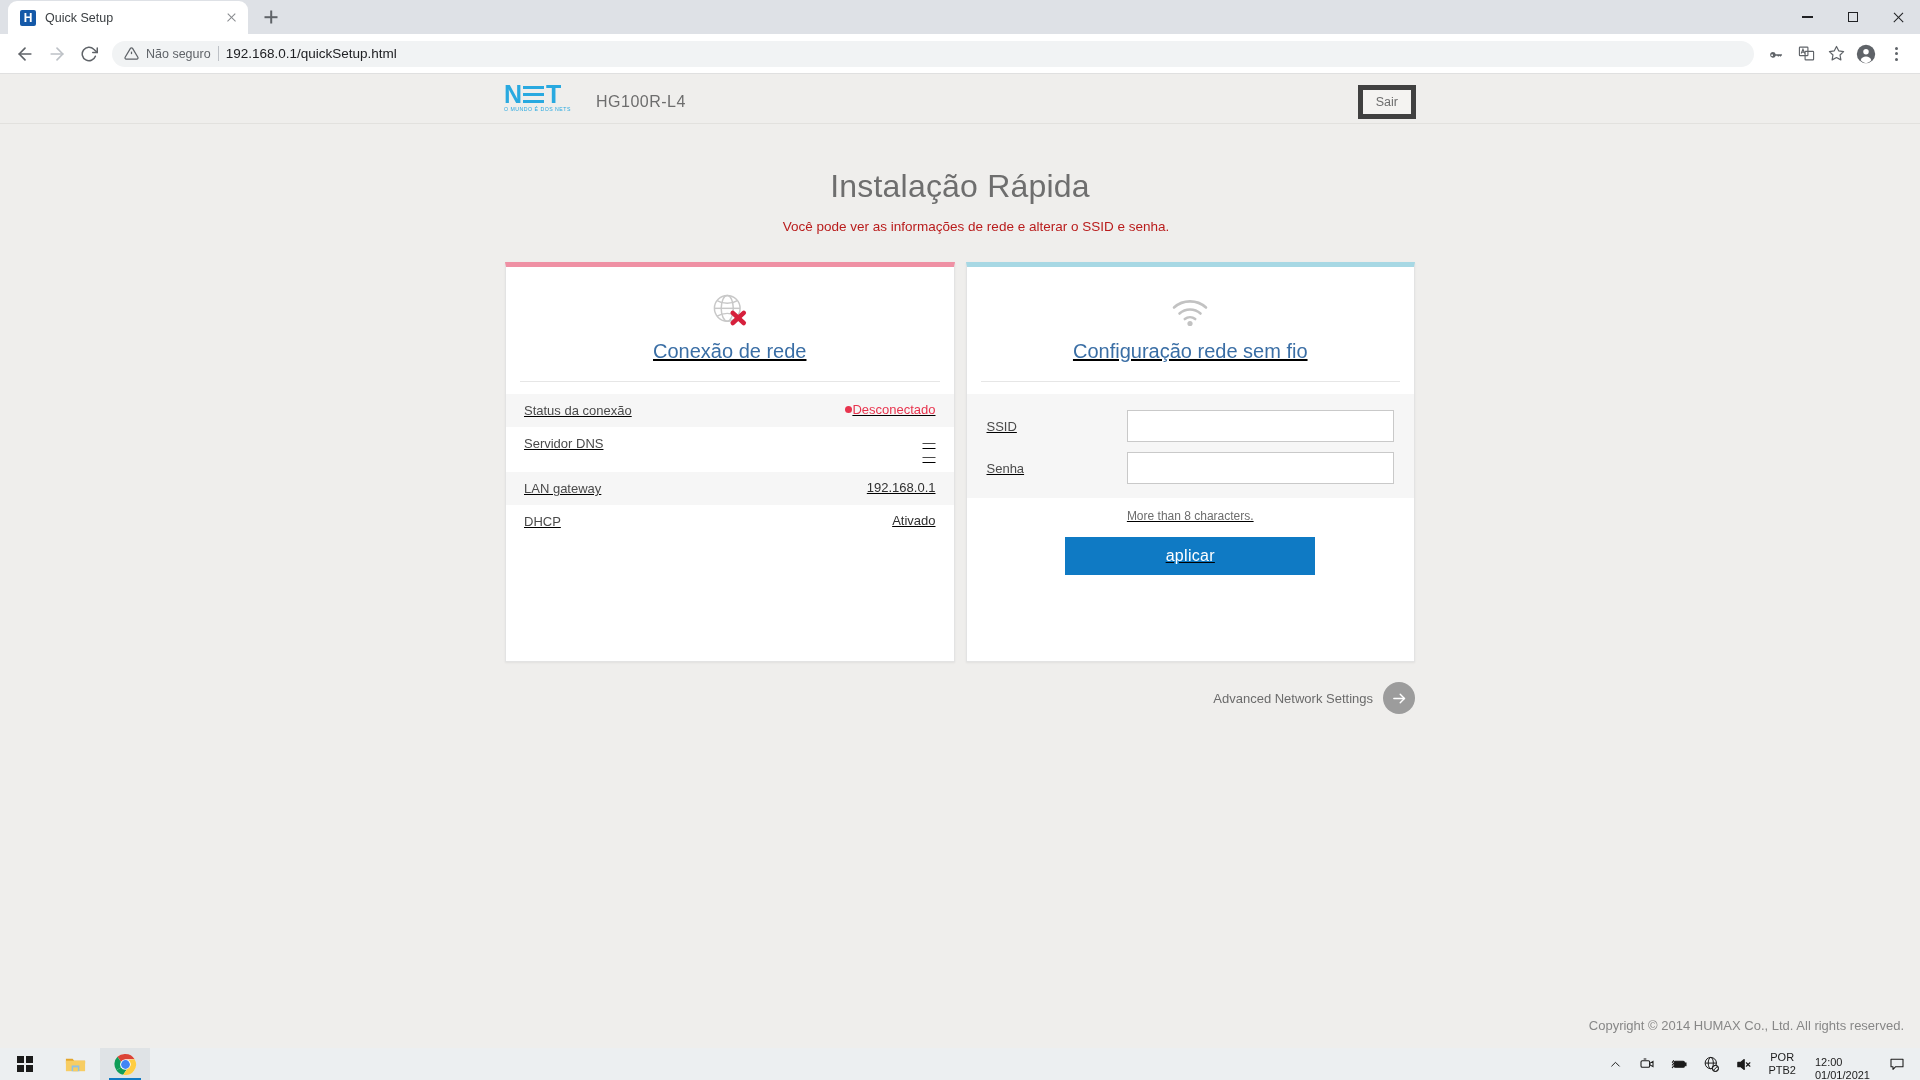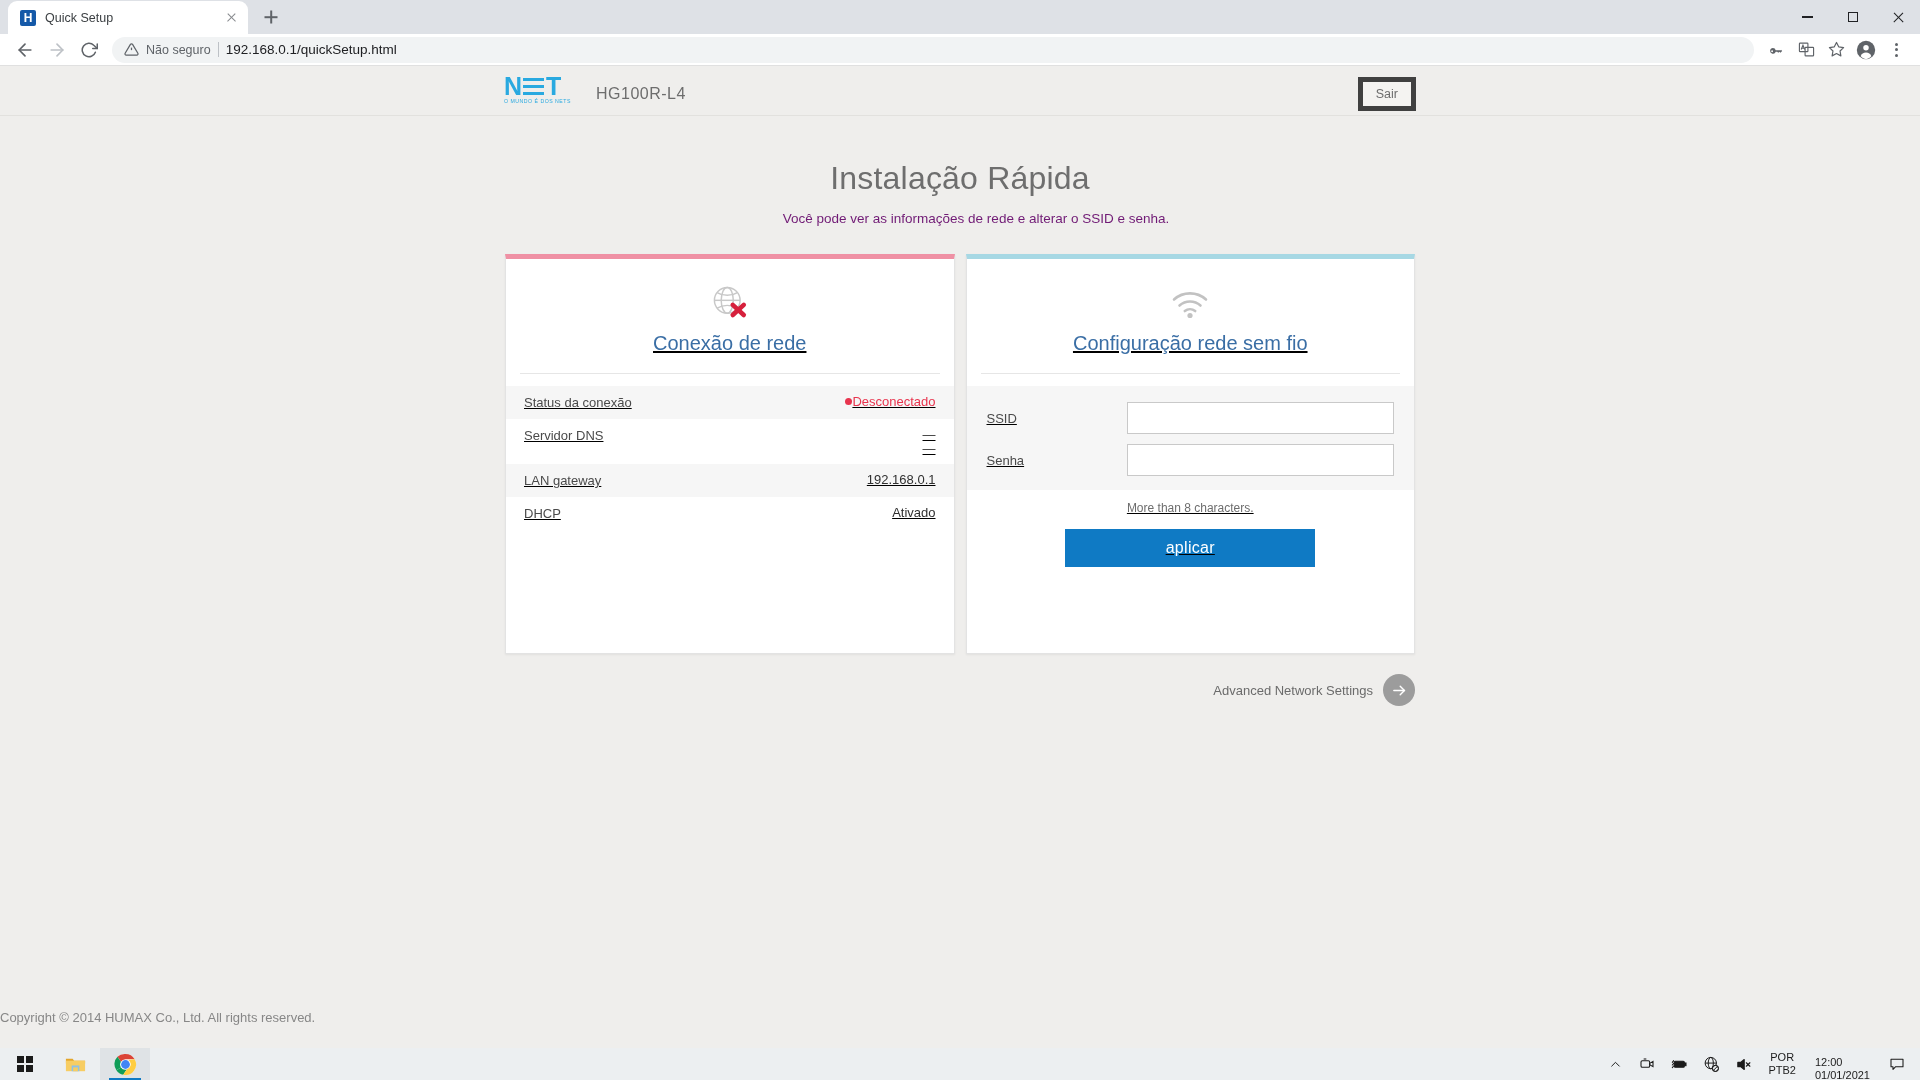--- a/index.html
+++ b/index.html
@@ -69,21 +69,21 @@
   }
   .wb-close { width: 12px; height: 12px; position: relative; }
   .wb-close::before, .wb-close::after {
     content:""; position:absolute; left:0; top:5.5px; width:13px; height:1.3px; background:#202124;
   }
   .wb-close::before { transform: rotate(45deg); }
   .wb-close::after  { transform: rotate(-45deg); }
 
   
   .toolbar {
-    height: 32px; background: #fff;
+    height: 40px; background: #fff;
     display: flex; align-items: center; padding: 0 10px; gap: 2px;
     border-bottom: 1px solid #e0e0e0;
   }
   .navbtn {
     width: 30px; height: 30px; display: flex;
     align-items: center; justify-content: center;
     color: #5f6368; flex: none;
   }
   .navbtn.disabled { color: #bdc1c6; }
   .omnibox {
@@ -128,21 +128,21 @@
     font-size: 12.5px; color: #6d6d6d; padding: 5px 13px;
     font-family: "Liberation Sans", sans-serif;
   }
 
   .content { padding-top: 44px; }
   h1.title {
     text-align: center; font-size: 32px; font-weight: normal;
     color: #6e6e6e; letter-spacing: .2px;
   }
   .subtitle {
-    text-align: center; font-size: 13.5px; color: #701a75; margin-top: 14px; margin-left: 32px;
+    text-align: center; font-size: 13.5px; color: #b91c1c; margin-top: 14px; margin-left: 32px;
   }
 
   .cards {
     width: 910px; margin: 28px auto 0; display: flex; gap: 11px;
   }
   .card {
     width: 450px; background: #ffffff; border: 1px solid #e3e3e3;
     border-top-width: 5px; position: relative;
     box-shadow: 0 1px 2px rgba(0,0,0,.06);
     text-decoration: underline;
@@ -191,22 +191,22 @@
     width: 910px; margin: 20px auto 0; display: flex;
     align-items: center; justify-content: flex-end; gap: 10px;
   }
   .advanced .lbl { font-size: 13px; color: #6b6b6b; }
   .arrow-btn {
     width: 32px; height: 32px; border-radius: 50%; background: #9c9c9c;
     display: flex; align-items: center; justify-content: center; color: #fff;
   }
 
   .copyright {
-    position: absolute; left: 0; right: 0; top: 944px;
-    text-align: left; font-size: 13px; color: #878787;
+    position: absolute; left: 0; right: 16px; top: 944px;
+    text-align: right; font-size: 13px; color: #878787;
   }
 
   
   .taskbar {
     position: absolute; left: 0; bottom: 0; width: 1920px; height: 32px;
     background: #eceff1; display: flex; align-items: center;
   }
   .tb-left { display: flex; align-items: center; }
   .tb-item {
     width: 50px; height: 32px; display: flex; align-items: center;

